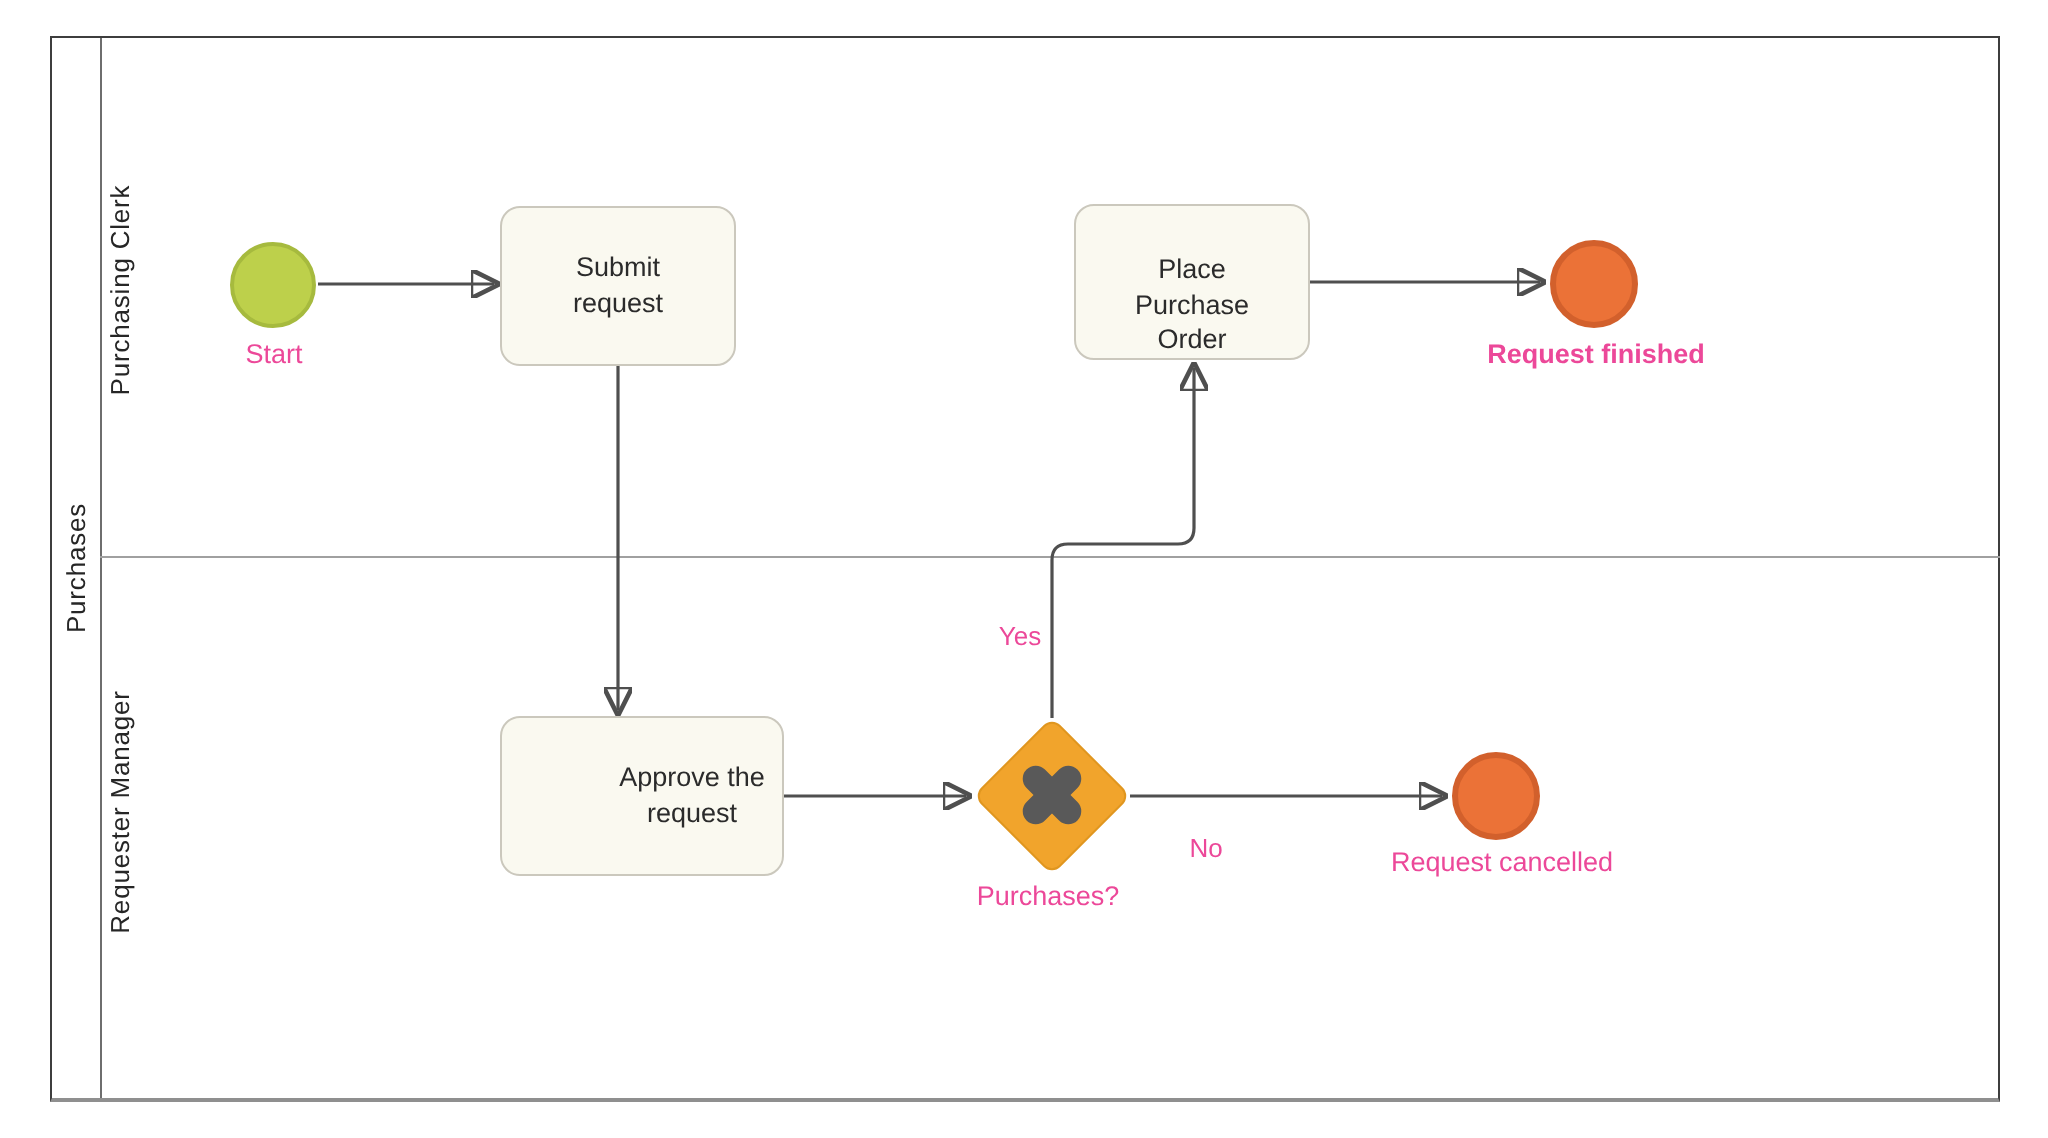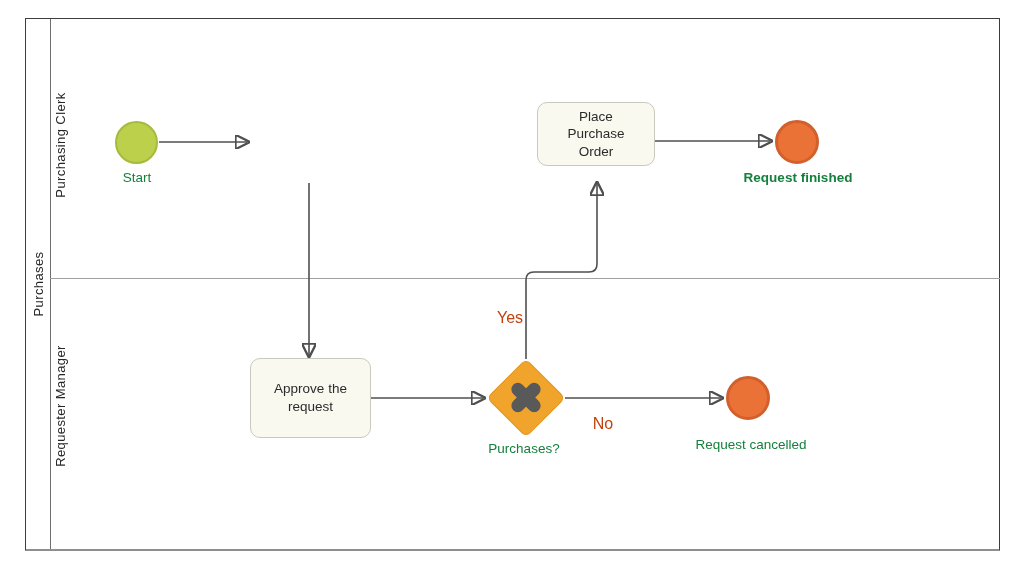--- a/index.html
+++ b/index.html
@@ -99,29 +99,29 @@
     border-radius: 7px;
   }
   .x-bar-1 { transform: rotate(45deg); }
   .x-bar-2 { transform: rotate(-45deg); }
   
   .node-label {
     position: absolute;
     transform: translate(-50%, -50%);
     white-space: nowrap;
     font-size: 13.5px;
-    color: #15803d;
+    color: #ec4899;
     text-align: center;
   }
   .edge-label {
     position: absolute;
     transform: translate(-50%, -50%);
     white-space: nowrap;
-    font-size: 16px;
-    color: #c2410c;
+    font-size: 13px;
+    color: #ec4899;
     text-align: center;
   }
 </style>
 </head>
 <body>
 
 <div class="canvas">
 
   <div class="pool">
     <div class="pool-label-band"></div>
@@ -145,33 +145,36 @@
     <path d="M565,398 L721,398" marker-end="url(#arrow)"></path>
     <path d="M655,141 L770,141" marker-end="url(#arrow)"></path>
   </svg>
 
   <div class="edge-label" style="left:510px; top:318px;">Yes</div>
   <div class="edge-label" style="left:603px; top:424px;">No</div>
 
   <div class="event event-start" style="left:115px; top:121px; width:43px; height:43px;"></div>
   <div class="node-label" style="left:137px; top:177px;">Start</div>
 
+  <div class="task" style="left:250px; top:103px; width:118px; height:80px;">
+    <span class="task-text" style="max-width:72px;">Submit request</span>
+  </div>
 
-  <div class="task" style="left:537px; top:102px; width:118px; height:64px;">
+  <div class="task" style="left:537px; top:102px; width:118px; height:78px;align-items:flex-end;">
     <span class="task-text" style="max-width:74px;">Place Purchase Order</span>
   </div>
 
-  <div class="task" style="left:250px; top:358px; width:121px; height:80px;">
+  <div class="task" style="left:250px; top:358px; width:142px; height:80px;justify-content:flex-end;">
     <span class="task-text" style="max-width:90px;">Approve the request</span>
   </div>
 
   <div class="gateway-diamond"></div>
   <div class="x-bar x-bar-1"></div>
   <div class="x-bar x-bar-2"></div>
   <div class="node-label" style="left:524px; top:448px;">Purchases?</div>
 
   <div class="event event-end" style="left:775px; top:120px;"></div>
   <div class="node-label" style="left:798px; top:177px;font-weight:bold;">Request finished</div>
 
   <div class="event event-end" style="left:726px; top:376px;"></div>
-  <div class="node-label" style="left:751px; top:444px;">Request cancelled</div>
+  <div class="node-label" style="left:751px; top:431px;">Request cancelled</div>
 
 </div>
 
 </body></html>

